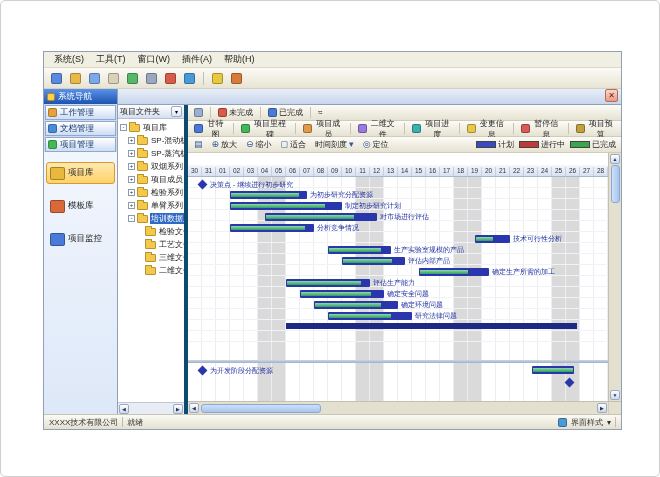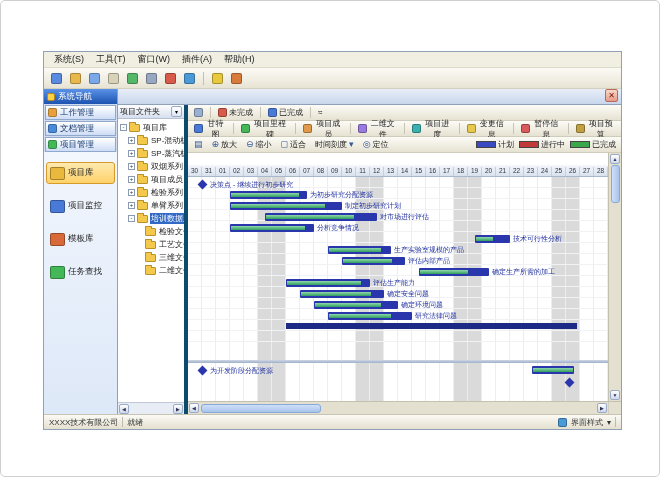--- a/index.html
+++ b/index.html
@@ -163,30 +163,26 @@
      <span class="sic" style="background:#44b858"></span>
      <span>项目管理</span>
             </div>
           </div>
         <div class="sb-items" id="sb-items">
             <div class="sb-item selected">
      <span class="iicon" style="background:#e8b93c"></span>
      <span class="lbl">项目库</span>
             </div>
             <div class="sb-item">
+     <span class="iicon" style="background:#d86a3a"></span>
+     <span class="lbl">模板库</span>
+            </div>
+            <div class="sb-item">
      <span class="iicon" style="background:#4a7ad8"></span>
      <span class="lbl">项目监控</span>
-            </div>
-            <div class="sb-item">
-     <span class="iicon" style="background:#d86a3a"></span>
-     <span class="lbl">模板库</span>
-            </div>
-            <div class="sb-item">
-     <span class="iicon" style="background:#44b858"></span>
-     <span class="lbl">任务查找</span>
             </div>
           </div>
       </div>
 
       <div class="content">
         <div class="tabsrow">
           <span class="tabs-spacer"></span>
           <button class="tab-close">✕</button>
         </div>
 

